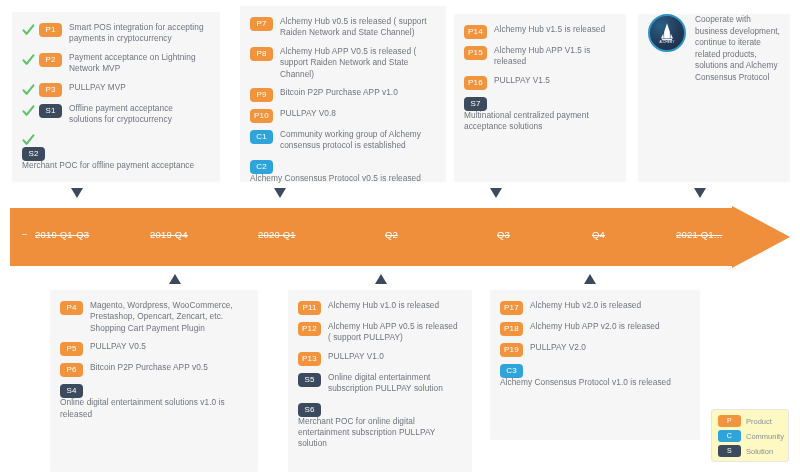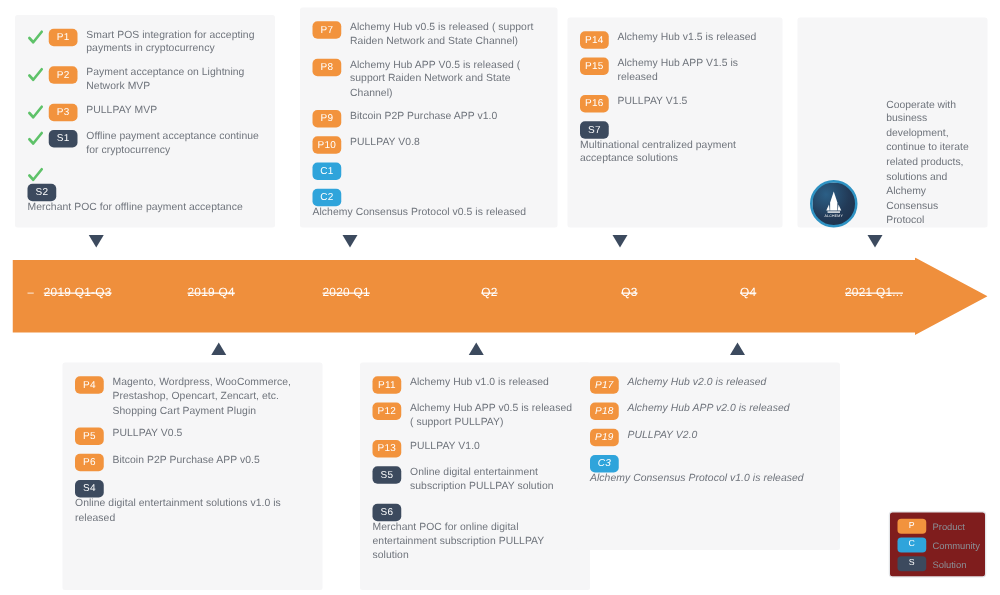--- a/index.html
+++ b/index.html
@@ -73,24 +73,23 @@
   .row-text {
     font-size: 8.3px;
     line-height: 11.4px;
     color: #6f747c;
     letter-spacing: .05px;
   }
 
   
   .logo-card-inner {
     display: flex;
-    align-items: flex-end;
+    align-items: flex-start;
     padding: 0 10px;
     height: 100%;
-    gap: 14px;
   }
   .logo-badge {
     flex: 0 0 auto;
     width: 38px;
     height: 38px;
     border-radius: 50%;
     background: radial-gradient(circle at 32% 28%, #2b5f86 0%, #223a57 55%, #1b2d46 100%);
     border: 2px solid #2f93c4;
     display: flex;
     align-items: center;
@@ -151,21 +150,21 @@
     border-right: 6px solid transparent;
     border-bottom: 10px solid #3c4a5e;
   }
 
   
   #legend {
     position: absolute;
     left: 711px;
     top: 409px;
     width: 78px;
-    background: #7f1d1d;
+    background: #fef9c3;
     border: 1px solid #e3e5e8;
     border-radius: 3px;
     padding: 5px 5px 4px 6px;
   }
   .legend-row {
     display: flex;
     align-items: center;
     margin-bottom: 3px;
   }
   .legend-row:last-child { margin-bottom: 0; }
@@ -220,21 +219,21 @@
             <span class="badge p">P3</span>
             <span class="row-text">PULLPAY MVP</span>
           </div>
           <div class="row">
             <span class="check">
               <svg width="13" height="14" viewBox="0 0 13 14">
                 <path d="M1.5 7.4 L4.6 10.8 L11.4 2.4" fill="none" stroke="#5ec269" stroke-width="2.1" stroke-linecap="round" stroke-linejoin="round"></path>
               </svg>
             </span>
             <span class="badge s">S1</span>
-            <span class="row-text">Offline payment acceptance continue for cryptocurrency</span>
+            <span class="row-text">Offline payment acceptance solutions for cryptocurrency</span>
           </div>
           <div class="row">
             <span class="check">
               <svg width="13" height="14" viewBox="0 0 13 14">
                 <path d="M1.5 7.4 L4.6 10.8 L11.4 2.4" fill="none" stroke="#5ec269" stroke-width="2.1" stroke-linecap="round" stroke-linejoin="round"></path>
               </svg>
             </span>
             <span class="badge s">S2</span>
             <span class="row-text">Merchant POC for offline payment acceptance</span>
           </div>
@@ -253,20 +252,21 @@
           <div class="row">
             <span class="badge p">P9</span>
             <span class="row-text">Bitcoin P2P Purchase APP v1.0</span>
           </div>
           <div class="row">
             <span class="badge p">P10</span>
             <span class="row-text">PULLPAY V0.8</span>
           </div>
           <div class="row">
             <span class="badge c">C1</span>
+            <span class="row-text">Community working group of Alchemy consensus protocol is established</span>
           </div>
           <div class="row">
             <span class="badge c">C2</span>
             <span class="row-text">Alchemy Consensus Protocol v0.5 is released</span>
           </div>
         </div>
       </div>
       <div class="card" style="left:454px;top:14px;width:172px;height:168px;">
         <div class="card-inner">
           <div class="row">
@@ -338,21 +338,21 @@
           <div class="row">
             <span class="badge s">S5</span>
             <span class="row-text">Online digital entertainment subscription PULLPAY solution</span>
           </div>
           <div class="row">
             <span class="badge s">S6</span>
             <span class="row-text">Merchant POC for online digital entertainment subscription PULLPAY solution</span>
           </div>
         </div>
       </div>
-      <div class="card" style="left:462px;top:290px;width:210px;height:150px;font-style:italic;">
+      <div class="card" style="left:490px;top:290px;width:210px;height:150px;">
         <div class="card-inner">
           <div class="row">
             <span class="badge p">P17</span>
             <span class="row-text">Alchemy Hub v2.0 is released</span>
           </div>
           <div class="row">
             <span class="badge p">P18</span>
             <span class="row-text">Alchemy Hub APP v2.0 is released</span>
           </div>
           <div class="row">

